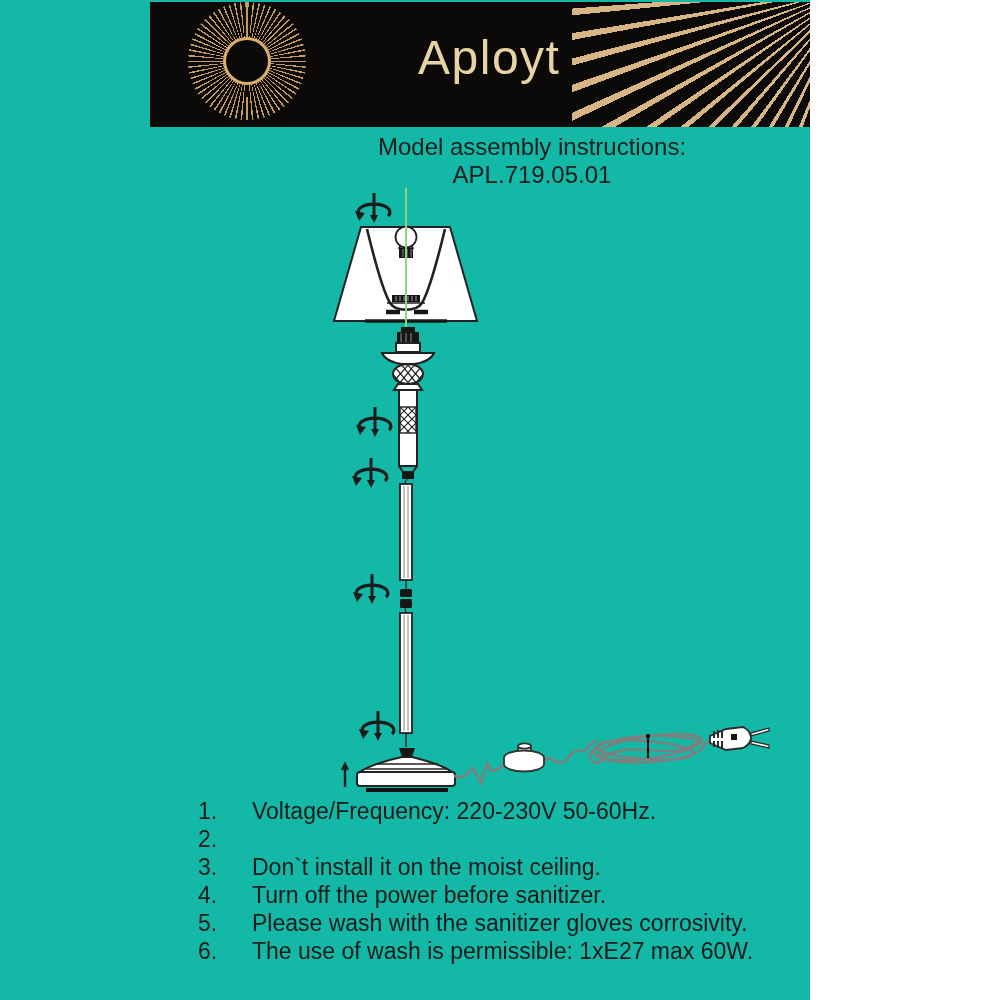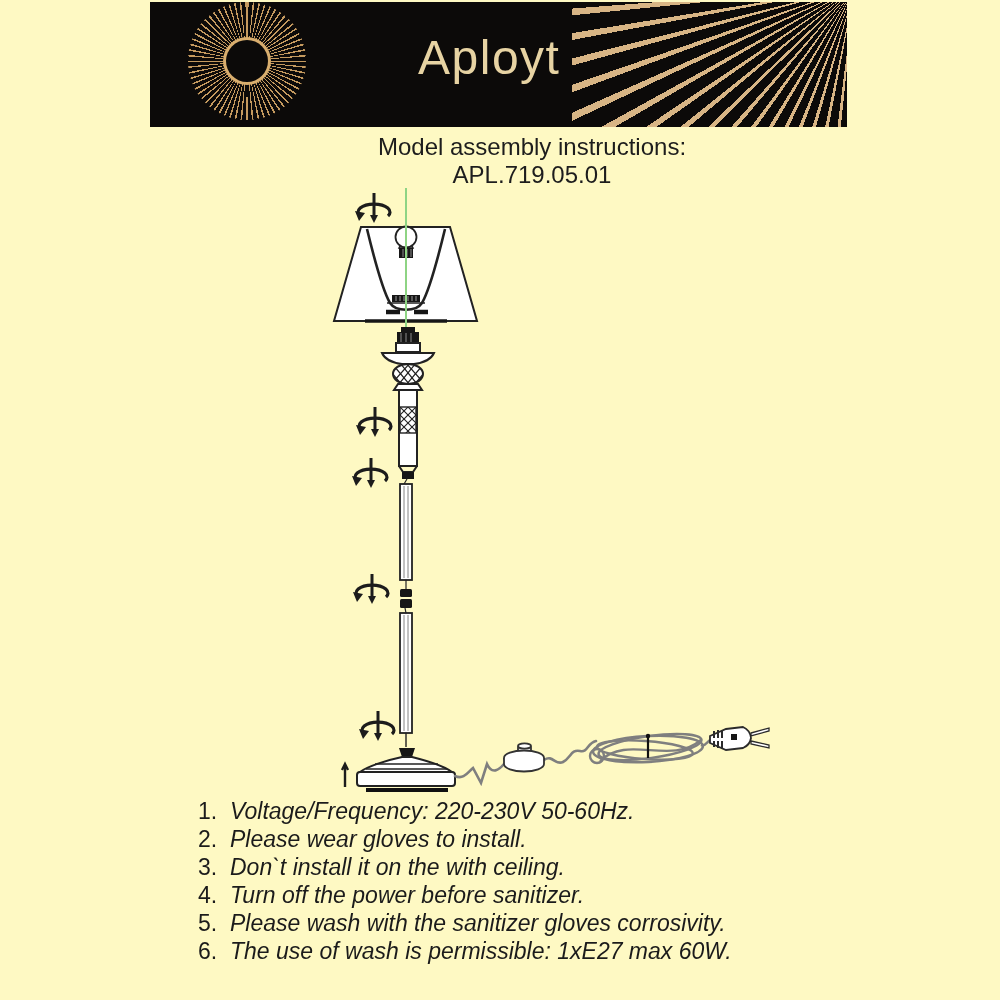--- a/index.html
+++ b/index.html
@@ -1,17 +1,17 @@
 <!DOCTYPE html>
 <html><head>
 <meta charset="utf-8">
 <style>
   html,body{margin:0;padding:0;background:#ffffff;}
   .page{
-    position:relative;width:1000px;height:1000px;background:#fef9c3;
+    position:relative;width:810px;height:1000px;background:#14b8a6;
     font-family:"Liberation Sans",sans-serif;overflow:hidden;
   }
   
   .band{
     position:absolute;left:150px;top:2px;width:697px;height:125px;
     background:#0c0a09;overflow:hidden;
   }
   .starburst{
     position:absolute;left:38px;top:0px;width:118px;height:118px;border-radius:50%;
     background:repeating-conic-gradient(#c59a5f 0deg 1.6deg, rgba(0,0,0,0) 1.6deg 5.6deg);
@@ -34,21 +34,21 @@
   .titles .t2{font-size:24px;line-height:28px;}
   
   .diagram{position:absolute;left:0;top:0;width:1000px;height:1000px;}
   
   .instructions{
     position:absolute;left:198px;top:797px;width:680px;color:#1b1b1b;
     font-size:23px;line-height:28px;
   }
   .instr-row{display:flex;}
   .instr-num{width:28px;flex:0 0 28px;text-align:left;}
-  .instr-text{margin-left:4px;white-space:nowrap;font-style:italic;}
+  .instr-text{margin-left:26px;white-space:nowrap;}
 </style>
 </head>
 <body>
 
 <div class="page">
 
   <div class="band">
     <div class="starburst">
       <div class="starburst-core"></div>
     </div>
@@ -209,25 +209,24 @@
     <use href="#rot-arrow" x="378" y="726"></use>
   </svg>
 
   <div class="instructions">
     <div class="instr-row">
       <span class="instr-num">1.</span>
       <span class="instr-text">Voltage/Frequency: 220-230V 50-60Hz.</span>
     </div>
     <div class="instr-row">
       <span class="instr-num">2.</span>
-      <span class="instr-text">Please wear gloves to install.</span>
     </div>
     <div class="instr-row">
       <span class="instr-num">3.</span>
-      <span class="instr-text">Don`t install it on the with ceiling.</span>
+      <span class="instr-text">Don`t install it on the moist ceiling.</span>
     </div>
     <div class="instr-row">
       <span class="instr-num">4.</span>
       <span class="instr-text">Turn off the power before sanitizer.</span>
     </div>
     <div class="instr-row">
       <span class="instr-num">5.</span>
       <span class="instr-text">Please wash with the sanitizer gloves corrosivity.</span>
     </div>
     <div class="instr-row">

